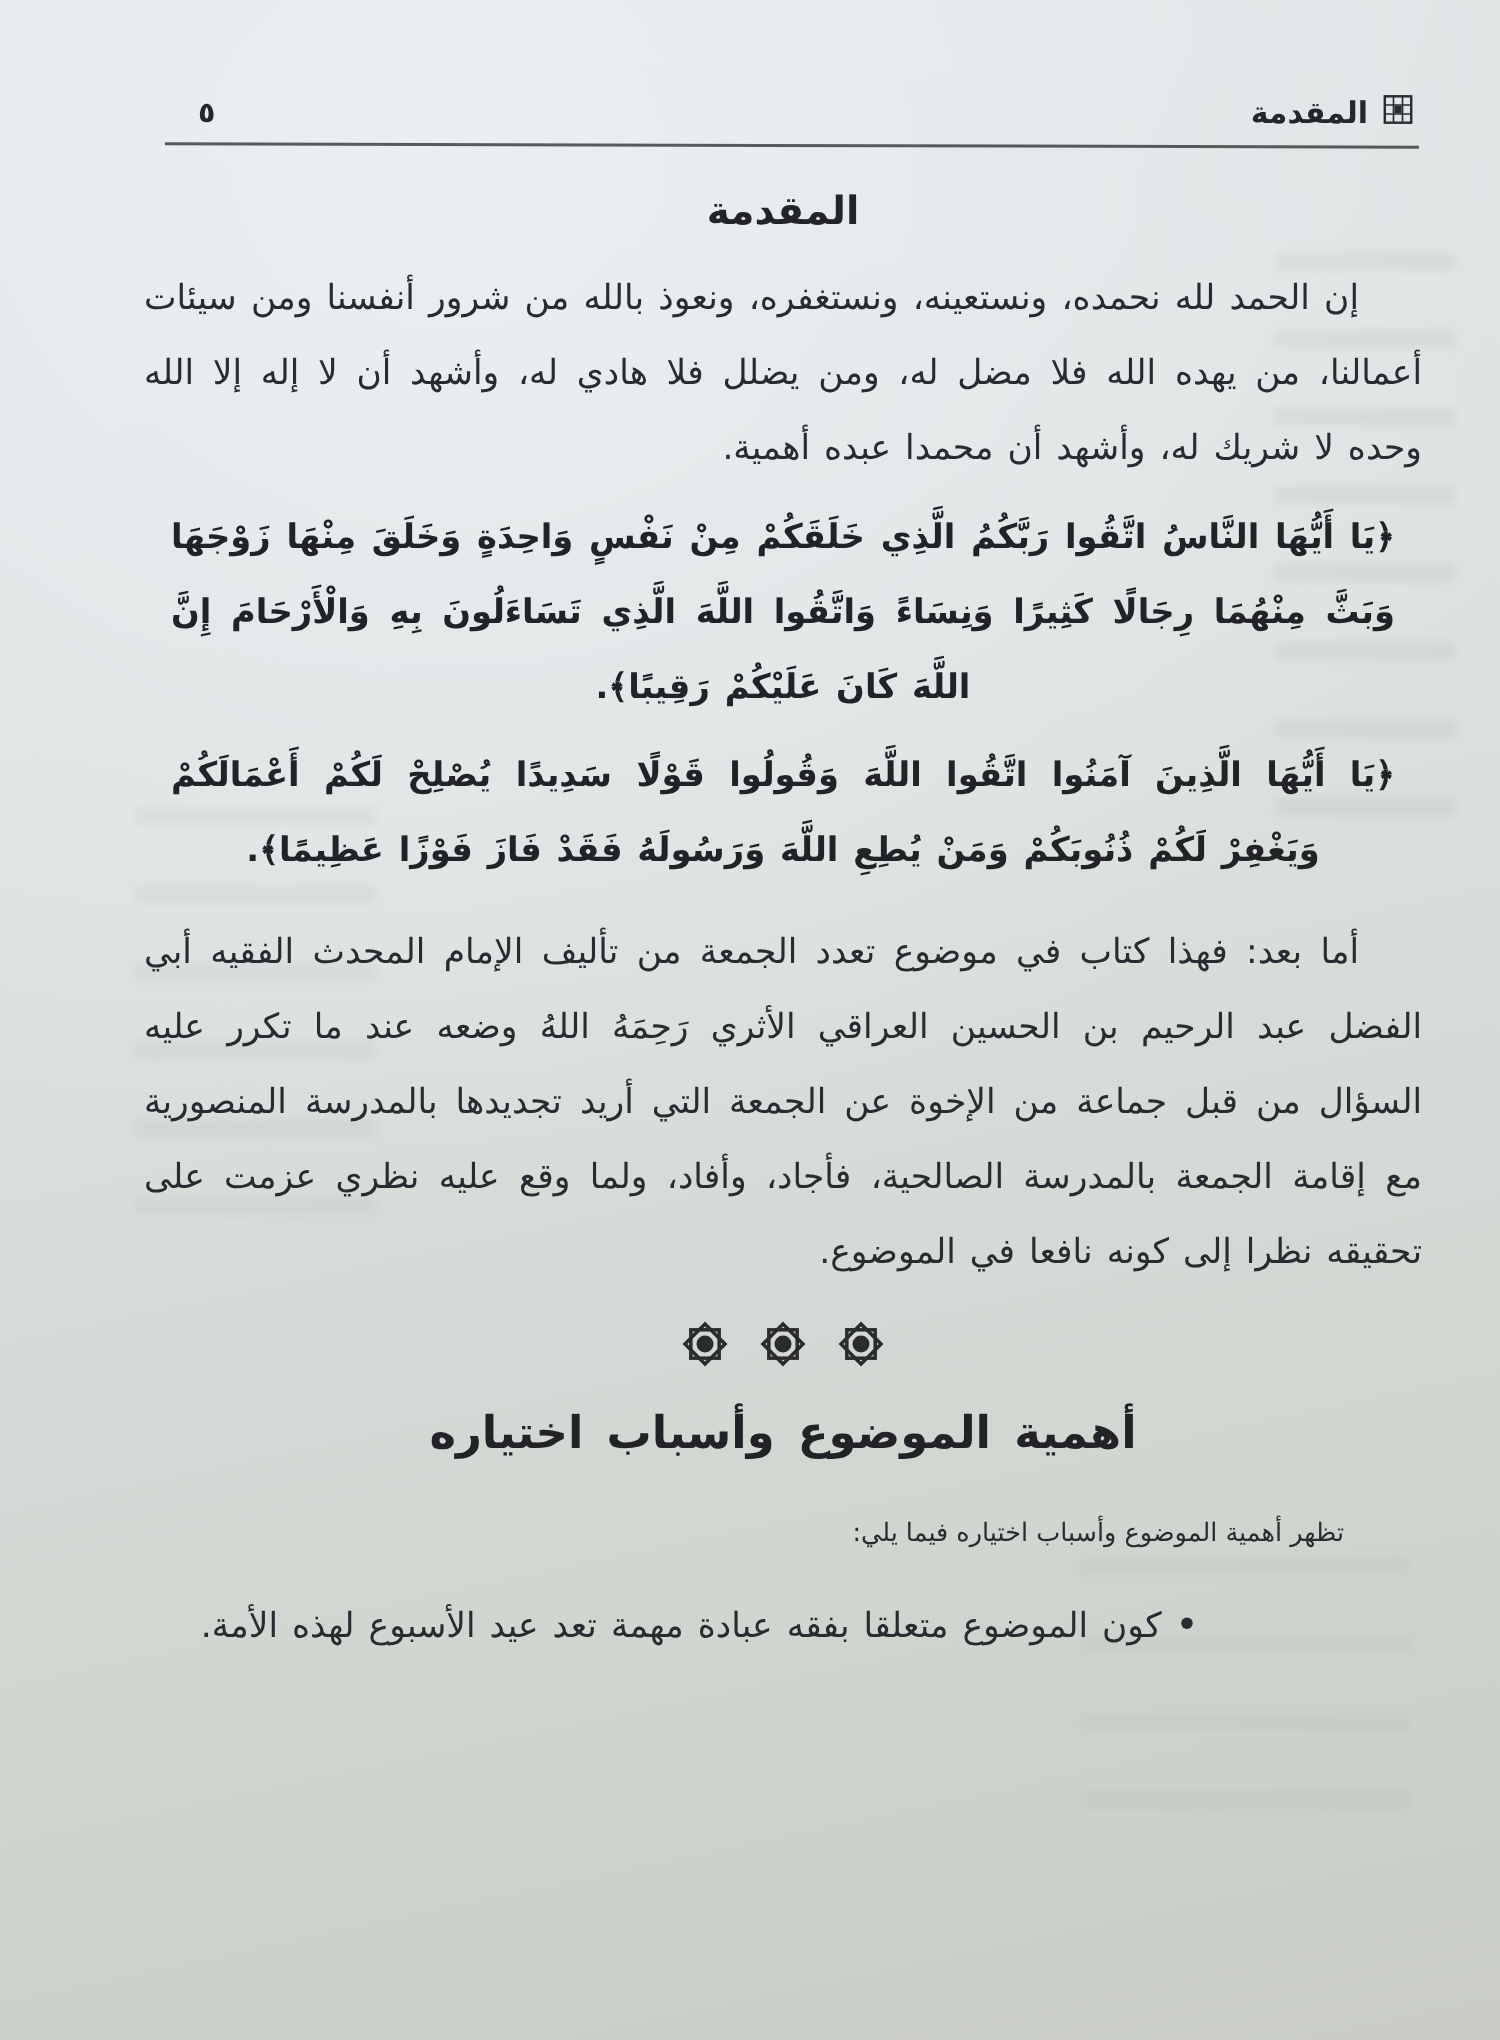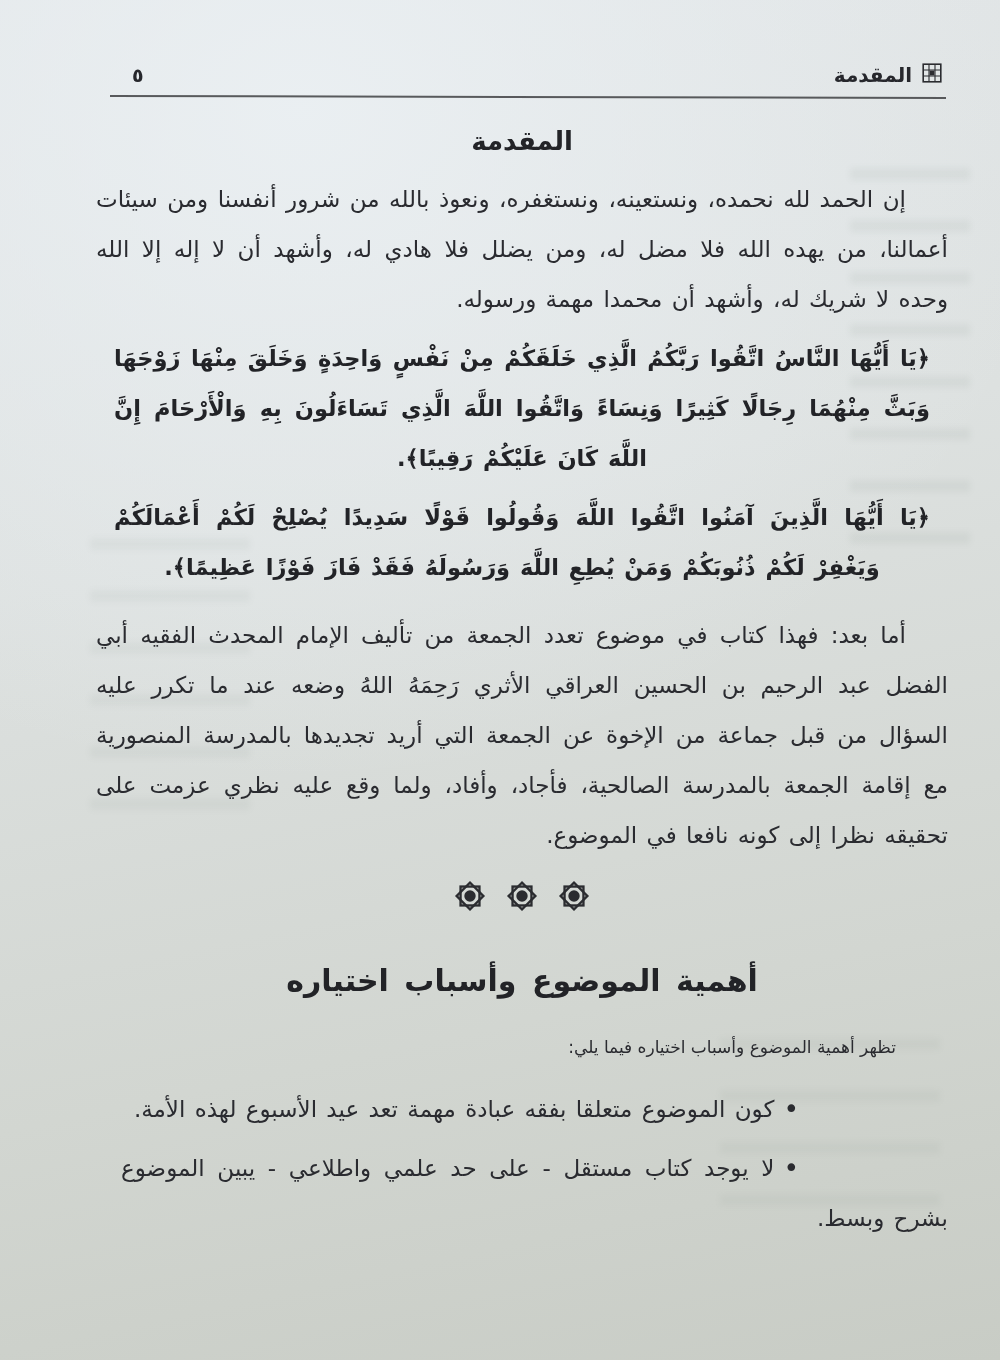--- a/index.html
+++ b/index.html
@@ -89,21 +89,21 @@
     word-spacing: 2px;
     color: #222327;
   }
   .divider {
     margin-top: 18px;
     display: flex; justify-content: center; gap: 16px;
   }
   .section-heading {
     text-align: center;
     font-size: 30px; font-weight: bold;
-    margin: 45px 0 0;
+    margin: 20px 0 0;
     word-spacing: 5px;
     color: #222327;
   }
   .section-intro {
     font-size: 17px; line-height: 50px;
     margin: 24px 0 0;
     text-indent: 52px;
   }
   .bullet-list {
     list-style: none;
@@ -145,21 +145,21 @@
         </svg>
       </span>
       <span>المقدمة</span>
     </div>
     <span class="page-number">٥</span>
   </div>
   <hr class="header-rule">
 
   <h1 class="chapter-title">المقدمة</h1>
 
-  <p class="para indent">إن الحمد لله نحمده، ونستعينه، ونستغفره، ونعوذ بالله من شرور أنفسنا ومن سيئات أعمالنا، من يهده الله فلا مضل له، ومن يضلل فلا هادي له، وأشهد أن لا إله إلا الله وحده لا شريك له، وأشهد أن محمدا مهمة ورسوله.</p>
+  <p class="para indent">إن الحمد لله نحمده، ونستعينه، ونستغفره، ونعوذ بالله من شرور أنفسنا ومن سيئات أعمالنا، من يهده الله فلا مضل له، ومن يضلل فلا هادي له، وأشهد أن لا إله إلا الله وحده لا شريك له، وأشهد أن محمدا عبده أهمية.</p>
 
   <p class="verse">﴿يَا أَيُّهَا النَّاسُ اتَّقُوا رَبَّكُمُ الَّذِي خَلَقَكُمْ مِنْ نَفْسٍ وَاحِدَةٍ وَخَلَقَ مِنْهَا زَوْجَهَا وَبَثَّ مِنْهُمَا رِجَالًا كَثِيرًا وَنِسَاءً وَاتَّقُوا اللَّهَ الَّذِي تَسَاءَلُونَ بِهِ وَالْأَرْحَامَ إِنَّ اللَّهَ كَانَ عَلَيْكُمْ رَقِيبًا﴾.</p>
   <p class="verse">﴿يَا أَيُّهَا الَّذِينَ آمَنُوا اتَّقُوا اللَّهَ وَقُولُوا قَوْلًا سَدِيدًا يُصْلِحْ لَكُمْ أَعْمَالَكُمْ وَيَغْفِرْ لَكُمْ ذُنُوبَكُمْ وَمَنْ يُطِعِ اللَّهَ وَرَسُولَهُ فَقَدْ فَازَ فَوْزًا عَظِيمًا﴾.</p>
 
   <p class="para indent">أما بعد: فهذا كتاب في موضوع تعدد الجمعة من تأليف الإمام المحدث الفقيه أبي الفضل عبد الرحيم بن الحسين العراقي الأثري رَحِمَهُ اللهُ وضعه عند ما تكرر عليه السؤال من قبل جماعة من الإخوة عن الجمعة التي أريد تجديدها بالمدرسة المنصورية مع إقامة الجمعة بالمدرسة الصالحية، فأجاد، وأفاد، ولما وقع عليه نظري عزمت على تحقيقه نظرا إلى كونه نافعا في الموضوع.</p>
 
   <div class="divider">
     <span>
       <svg width="36" height="36" viewBox="0 0 40 40" aria-hidden="true">
         <g fill="none" stroke="#2b2c30" stroke-width="2.6">
@@ -189,18 +189,15 @@
     </span>
   </div>
 
   <h2 class="section-heading">أهمية الموضوع وأسباب اختياره</h2>
   <p class="section-intro">تظهر أهمية الموضوع وأسباب اختياره فيما يلي:</p>
 
   <ul class="bullet-list">
     <li>
       <span class="bullet-dot">•</span><span>كون الموضوع متعلقا بفقه عبادة مهمة تعد عيد الأسبوع لهذه الأمة.</span>
     </li>
-    <li>
-      <span class="bullet-dot">•</span><span>لا يوجد كتاب مستقل - على حد علمي واطلاعي - يبين الموضوع بشرح وبسط.</span>
-    </li>
   </ul>
 
 </div>
 
 </body></html>

